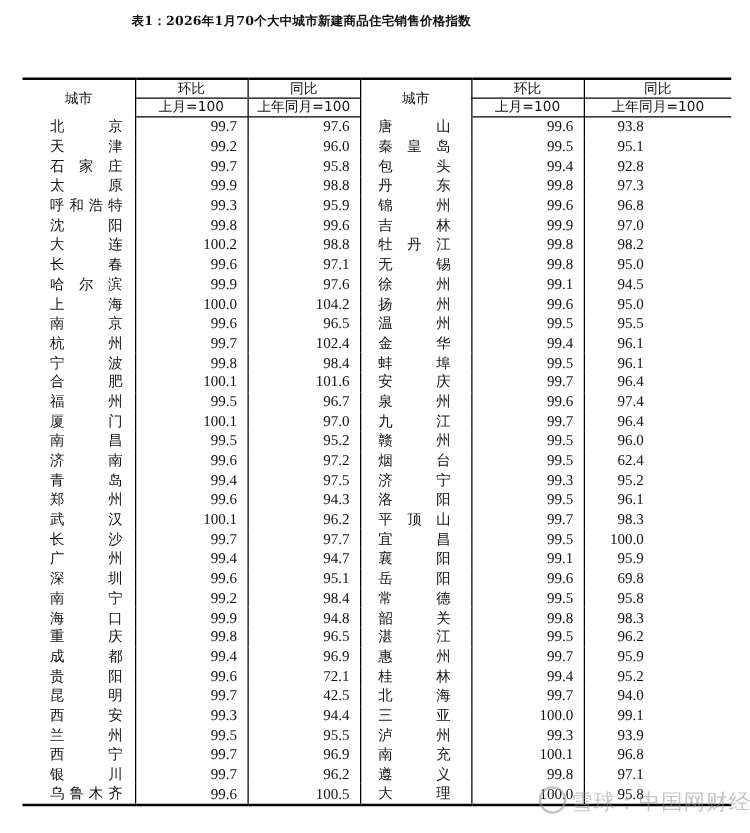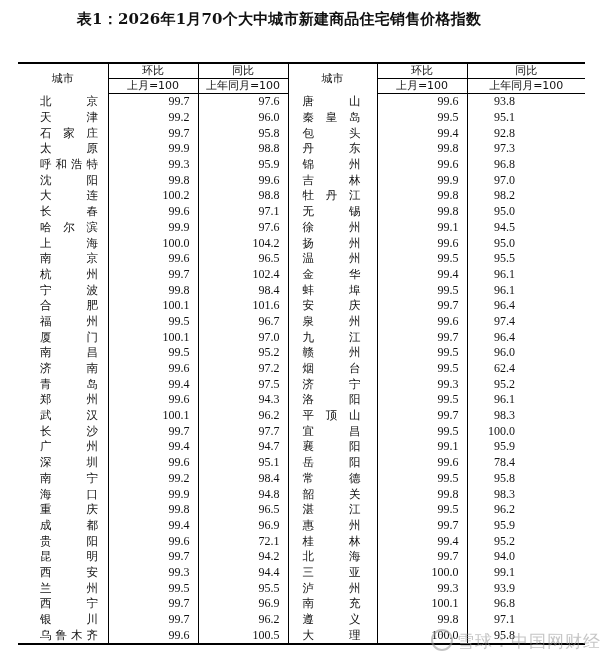--- a/index.html
+++ b/index.html
@@ -1,19 +1,19 @@
 <!DOCTYPE html>
 <html><head>
 <meta charset="utf-8">
 <style>
   html, body { margin: 0; padding: 0; background: #ffffff; }
   body { width: 600px; height: 666px; position: relative; overflow: hidden;
          font-family: "DejaVu Serif", "Liberation Serif", serif; color: #111; }
   .title { position: absolute; top: 10px; left: 0; width: 482px; text-align: center;
-           font-size: 15px; font-weight: bold; letter-spacing: 0.2px; padding-left: 38px; }
+           font-size: 10px; font-weight: bold; letter-spacing: 0.2px; }
   table.idx { position: absolute; top: 62px; left: 18px; width: 567px;
               border-collapse: collapse; table-layout: fixed; font-size: 11.5px; }
   table.idx col.c-city { width: 90px; }
   table.idx col.c-mom { width: 90px; }
   table.idx col.c-yoy { width: 90px; }
   table.idx col.c-city2 { width: 89px; }
   table.idx col.c-mom2 { width: 90px; }
   table.idx col.c-yoy2 { width: 118px; }
   table.idx thead tr:first-child th { border-top: 2px solid #000; }
   table.idx th { font-weight: normal; font-family: "DejaVu Sans", sans-serif; font-size: 11px;
@@ -248,21 +248,21 @@
         <td class="city2 vr city"><span>襄　　阳</span></td>
         <td class="num vr">99.1</td>
         <td class="num r2">95.9</td>
       </tr>
       <tr>
         <td class="vr city"><span>深　　圳</span></td>
         <td class="num vr">99.6</td>
         <td class="num vr">95.1</td>
         <td class="city2 vr city"><span>岳　　阳</span></td>
         <td class="num vr">99.6</td>
-        <td class="num r2">78.4</td>
+        <td class="num r2">69.8</td>
       </tr>
       <tr>
         <td class="vr city"><span>南　　宁</span></td>
         <td class="num vr">99.2</td>
         <td class="num vr">98.4</td>
         <td class="city2 vr city"><span>常　　德</span></td>
         <td class="num vr">99.5</td>
         <td class="num r2">95.8</td>
       </tr>
       <tr>
@@ -293,21 +293,21 @@
         <td class="vr city"><span>贵　　阳</span></td>
         <td class="num vr">99.6</td>
         <td class="num vr">72.1</td>
         <td class="city2 vr city"><span>桂　　林</span></td>
         <td class="num vr">99.4</td>
         <td class="num r2">95.2</td>
       </tr>
       <tr>
         <td class="vr city"><span>昆　　明</span></td>
         <td class="num vr">99.7</td>
-        <td class="num vr">94.2</td>
+        <td class="num vr">42.5</td>
         <td class="city2 vr city"><span>北　　海</span></td>
         <td class="num vr">99.7</td>
         <td class="num r2">94.0</td>
       </tr>
       <tr>
         <td class="vr city"><span>西　　安</span></td>
         <td class="num vr">99.3</td>
         <td class="num vr">94.4</td>
         <td class="city2 vr city"><span>三　　亚</span></td>
         <td class="num vr">100.0</td>

